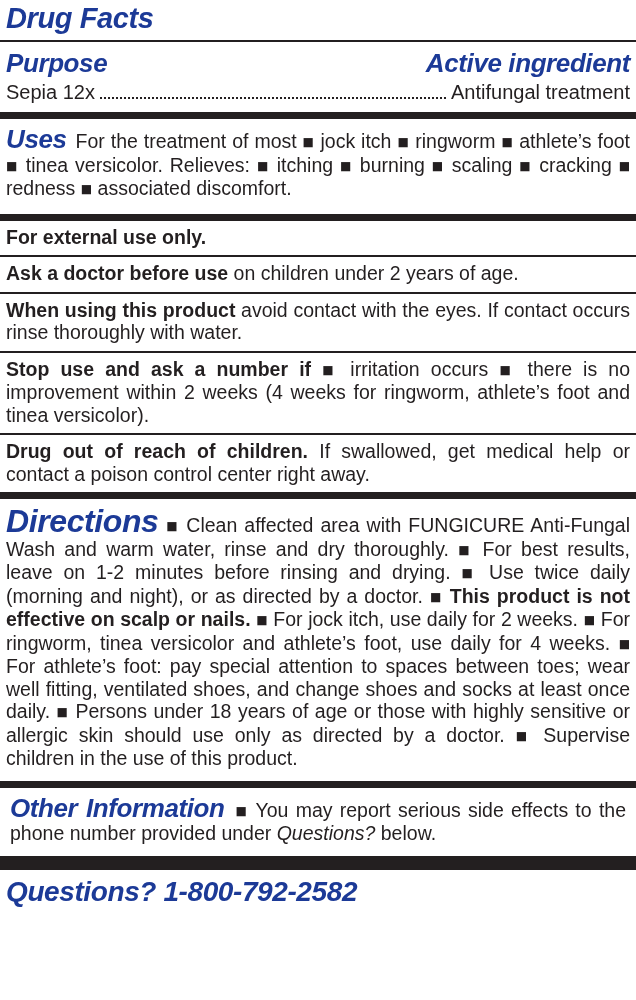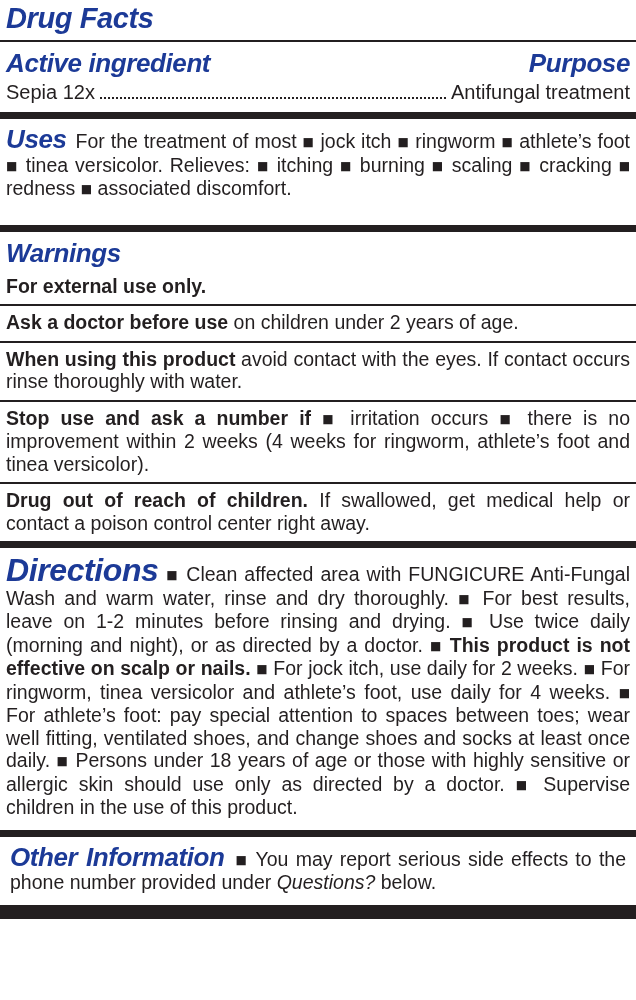--- a/index.html
+++ b/index.html
@@ -38,21 +38,21 @@
   }
   .leader{
     flex:1;border-bottom:2.5px dotted var(--text);
     margin:0 5px 4px;
   }
   .para{
     font-size:19.5px;line-height:22.5px;
     text-align:justify;color:var(--text);
     margin:0;
   }
-  .uses{padding:9px 6px 24px;}
+  .uses{padding:9px 6px 13px;}
   .warn-head{padding:7px 6px 2px;}
   .wpara{padding:5px 6px 7px;}
   .directions{padding:9px 6px 11px;}
   .other{padding:9px 10px 11px;}
   .inactive{padding:9px 6px 11px;}
   .questions{
     padding:7px 6px 8px;
     font-size:28px;font-weight:bold;font-style:italic;
     color:var(--blue);letter-spacing:-0.4px;line-height:1.1;
   }
@@ -71,38 +71,35 @@
 </style>
 </head>
 <body>
 
 <div class="page">
 
   <div class="title">Drug Facts</div>
   <hr class="thin">
 
   <div class="row-heads">
+    <span class="h2">Purpose</span>
     <span class="h2">Active ingredient</span>
-    <span class="h2">Purpose</span>
   </div>
   <div class="ing-row">
     <span>Sepia 12x</span>
     <span class="leader"></span>
     <span>Antifungal treatment</span>
   </div>
   <hr class="bar">
 
   <p class="para uses">
     <span class="ih sz1">Uses</span><span><span>For the treatment of most <span class="sq">■</span> jock itch <span class="sq">■</span> ringworm <span class="sq">■</span> athlete’s foot <span class="sq">■</span> tinea versicolor. Relieves: <span class="sq">■</span> itching <span class="sq">■</span> burning <span class="sq">■</span> scaling <span class="sq">■</span> cracking <span class="sq">■</span> redness <span class="sq">■</span> associated discomfort.</span></span>
   </p>
   <hr class="bar">
 
-  <div class="warn-head">
-    <span class="h2">Warnings</span>
-  </div>
   <p class="para wpara"><span class="b">For external use only.</span></p>
   <hr class="thin">
   <p class="para wpara"><span class="b">Ask a doctor before use</span><span> on children under 2 years of age.</span></p>
   <hr class="thin">
   <p class="para wpara"><span class="b">When using this product</span><span> avoid contact with the eyes. If contact occurs rinse thoroughly with water.</span></p>
   <hr class="thin">
   <p class="para wpara"><span class="b">Stop use and ask a number if</span><span> <span class="sq">■</span> irritation occurs <span class="sq">■</span> there is no improvement within 2 weeks (4 weeks for ringworm, athlete’s foot and tinea versicolor).</span></p>
   <hr class="thin">
   <p class="para wpara"><span class="b">Drug out of reach of children.</span><span> If swallowed, get medical help or contact a poison control center right away.</span></p>
   <hr class="bar">

